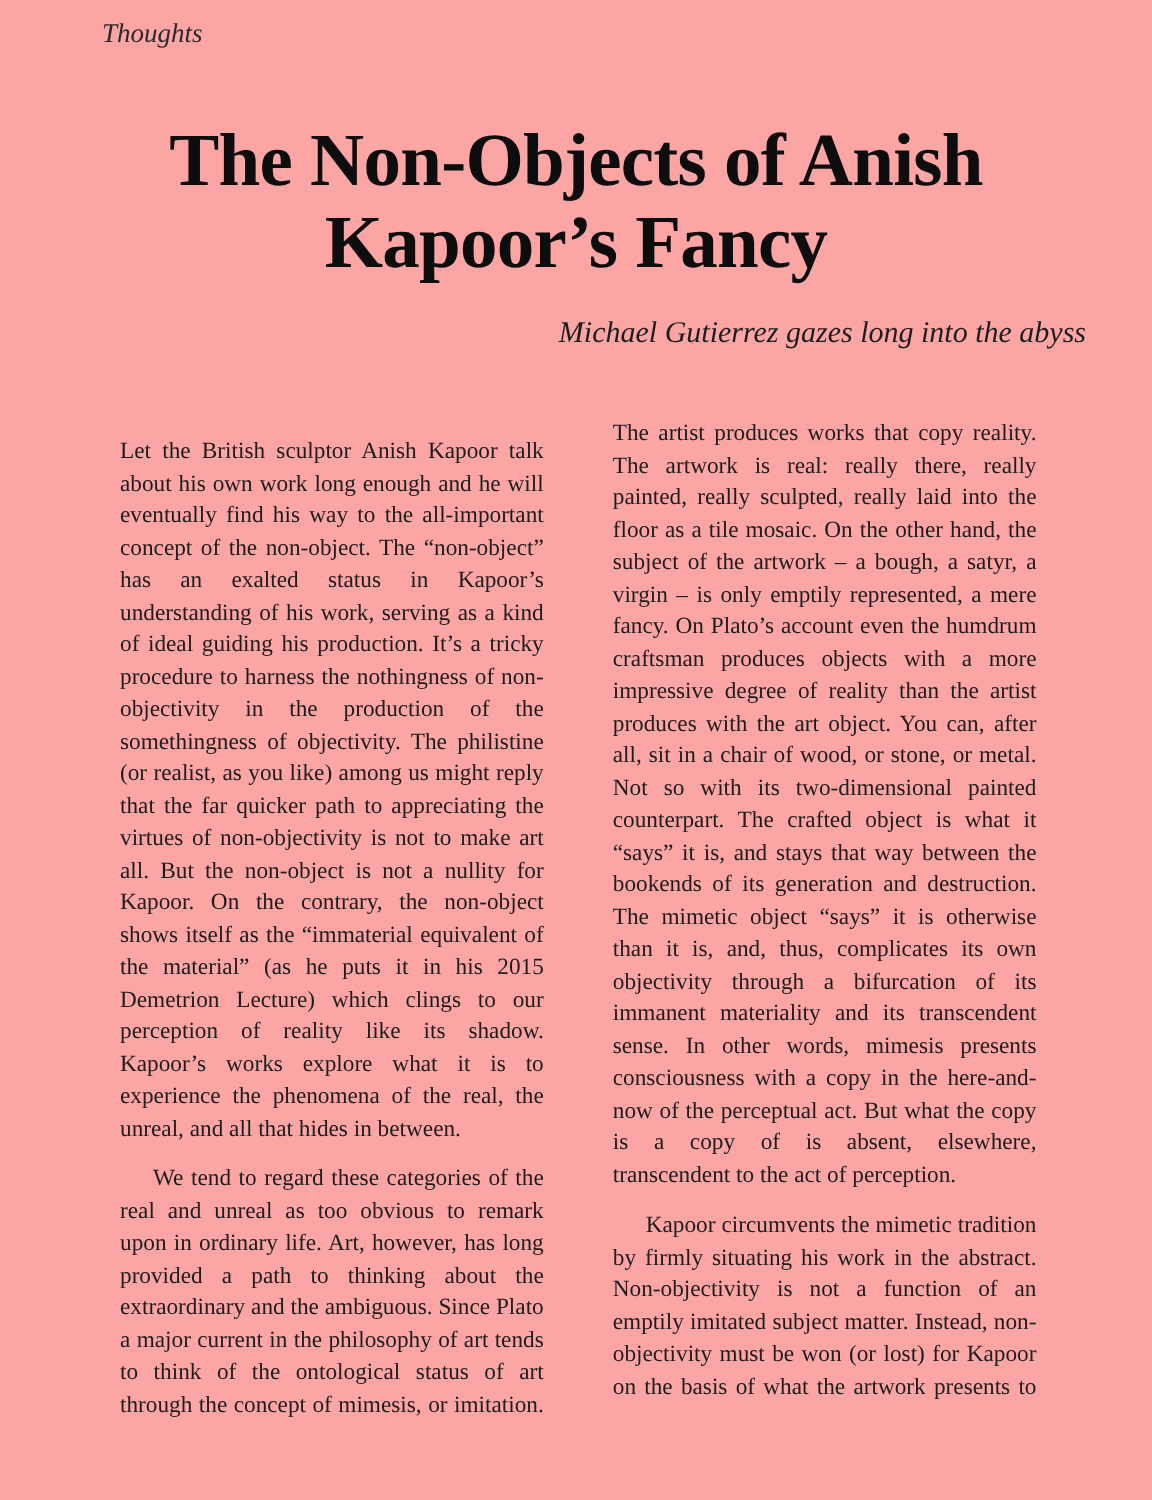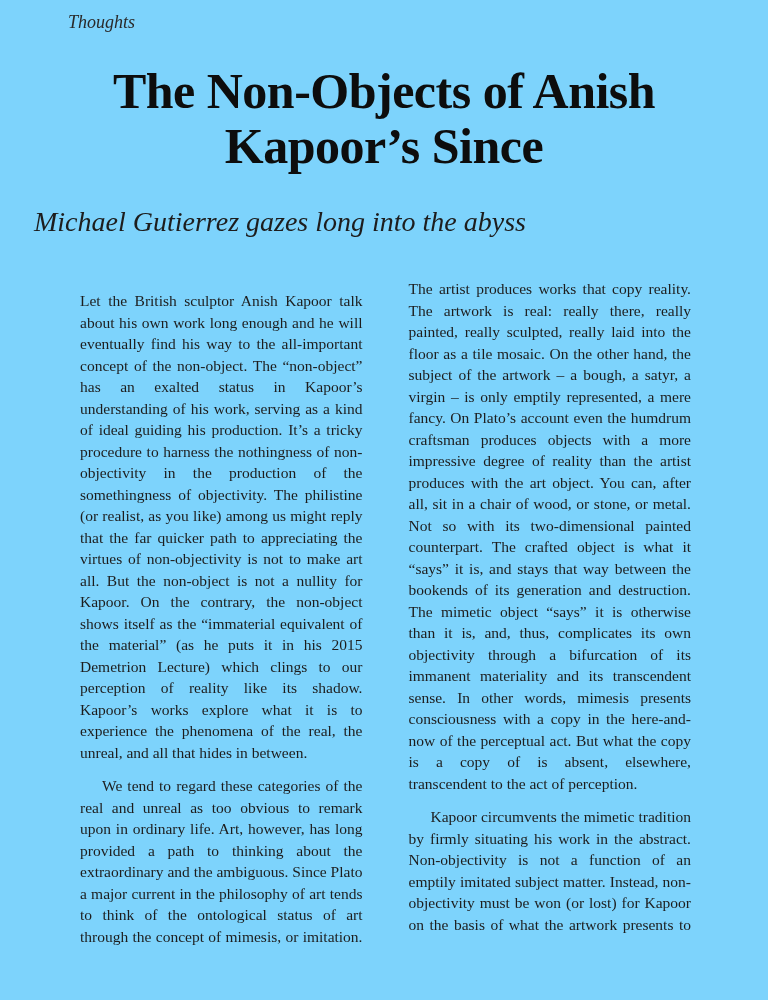--- a/index.html
+++ b/index.html
@@ -4,58 +4,58 @@
 <style>
   html, body {
     margin: 0;
     padding: 0;
     background: #ffffff;
   }
   .page {
     position: relative;
     width: 768px;
     height: 1000px;
-    background: #7dd3fc;
+    background: #fca5a5;
     color: #1d1d1d;
     font-family: "Liberation Serif", serif;
     overflow: hidden;
   }
   .running-head {
     position: absolute;
     left: 68px;
     top: 12px;
     font-size: 18px;
     line-height: 20px;
     font-style: italic;
     color: #2a2a2a;
   }
   .title {
     position: absolute;
     left: 34px;
     right: 34px;
     top: 64px;
-    margin: 0;
+    margin: 15px;
     text-align: center;
     font-size: 50px;
     line-height: 55px;
     font-weight: bold;
     letter-spacing: -0.5px;
     color: #0d0d0d;
   }
   .title-line {
     display: block;
     white-space: nowrap;
   }
   .subtitle {
     position: absolute;
     left: 34px;
     right: 44px;
     top: 209px;
-    text-align: left;
-    font-size: 28px;
+    text-align: right;
+    font-size: 20px;
     line-height: 26px;
     font-style: italic;
     white-space: nowrap;
     color: #1d1d1d;
   }
   .columns {
     position: absolute;
     left: 68px;
     top: 278px;
     width: 635px;
@@ -81,21 +81,21 @@
 </style>
 </head>
 <body>
 
 <div class="page">
 
   <div class="running-head">Thoughts</div>
 
   <h1 class="title">
     <span class="title-line">The Non-Objects of Anish</span>
-    <span class="title-line">Kapoor’s Since</span>
+    <span class="title-line">Kapoor’s Fancy</span>
   </h1>
 
   <div class="subtitle">Michael Gutierrez gazes long into the abyss</div>
 
   <div class="columns">
     <p>Let the British sculptor Anish Kapoor talk about his own work long enough and he will eventually find his way to the all-important concept of the non-object. The “non-object” has an exalted status in Kapoor’s understanding of his work, serving as a kind of ideal guiding his production. It’s a tricky procedure to harness the nothingness of non-objectivity in the production of the somethingness of objectivity. The philistine (or realist, as you like) among us might reply that the far quicker path to appreciating the virtues of non-objectivity is not to make art all. But the non-object is not a nullity for Kapoor. On the contrary, the non-object shows itself as the “immaterial equivalent of the material” (as he puts it in his 2015 Demetrion Lecture) which clings to our perception of reality like its shadow. Kapoor’s works explore what it is to experience the phenomena of the real, the unreal, and all that hides in between.</p>
     <p>We tend to regard these categories of the real and unreal as too obvious to remark upon in ordinary life. Art, however, has long provided a path to thinking about the extraordinary and the ambiguous. Since Plato a major current in the philosophy of art tends to think of the ontological status of art through the concept of mimesis, or imitation. The artist produces works that copy reality. The artwork is real: really there, really painted, really sculpted, really laid into the floor as a tile mosaic. On the other hand, the subject of the artwork – a bough, a satyr, a virgin – is only emptily represented, a mere fancy. On Plato’s account even the humdrum craftsman produces objects with a more impressive degree of reality than the artist produces with the art object. You can, after all, sit in a chair of wood, or stone, or metal. Not so with its two-dimensional painted counterpart. The crafted object is what it “says” it is, and stays that way between the bookends of its generation and destruction. The mimetic object “says” it is otherwise than it is, and, thus, complicates its own objectivity through a bifurcation of its immanent materiality and its transcendent sense. In other words, mimesis presents consciousness with a copy in the here-and-now of the perceptual act. But what the copy is a copy of is absent, elsewhere, transcendent to the act of perception.</p>
     <p>Kapoor circumvents the mimetic tradition by firmly situating his work in the abstract. Non-objectivity is not a function of an emptily imitated subject matter. Instead, non-objectivity must be won (or lost) for Kapoor on the basis of what the artwork presents to us in direct, immanent experience. Therein lies a challenge for the art-</p>
   </div>
 

